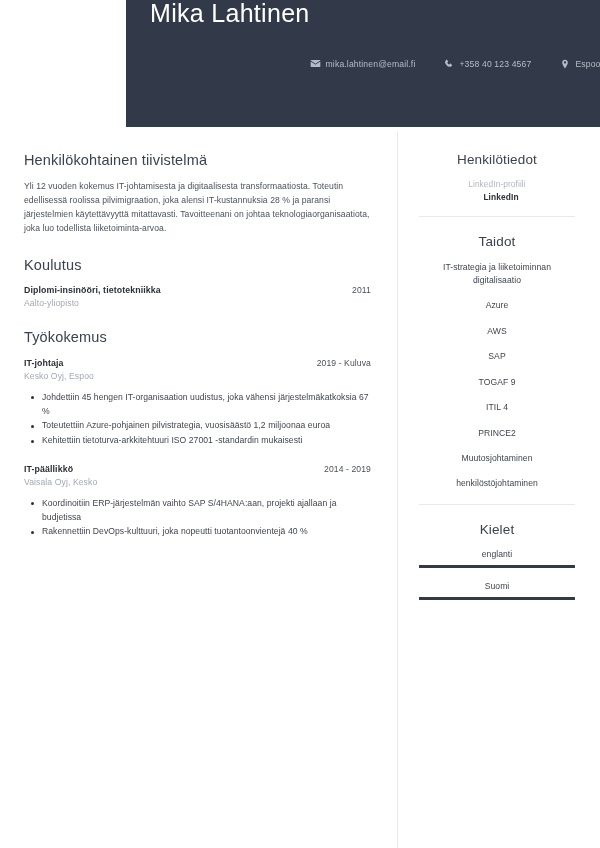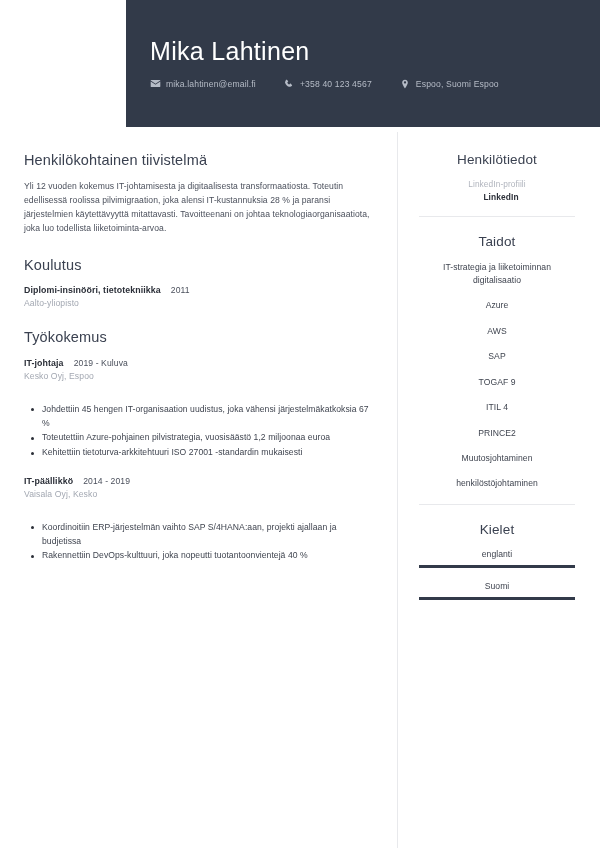--- a/index.html
+++ b/index.html
@@ -20,22 +20,22 @@
   .header {
     position: absolute;
     left: 126px;
     top: 0;
     width: 474px;
     height: 127px;
     background: #323a49;
     box-sizing: border-box;
     padding: 0 0 0 24px;
     display: flex;
-    flex-direction: column;
-    justify-content: center;
+    flex-direction: row;
+    justify-content: space-between;
   }
   .full-name {
     color: #ffffff;
     font-size: 25px;
     font-weight: 400;
     letter-spacing: 0.3px;
     line-height: 1.1;
     margin: 0 0 13px 0;
     white-space: nowrap;
   }
@@ -113,20 +113,21 @@
     line-height: 1.62;
     color: #4b505c;
     margin: 0;
     letter-spacing: 0.06px;
   }
 
   
   .entry { margin-bottom: 4px; }
   .entry-head {
     display: flex;
+    justify-content: space-between;
     align-items: baseline;
   }
   .entry-title {
     font-size: 8.8px;
     font-weight: bold;
     color: #2b2f38;
     letter-spacing: 0.1px;
   }
   .entry-date {
     font-size: 8.6px;
@@ -135,21 +136,21 @@
     padding-left: 10px;
     letter-spacing: 0.1px;
   }
   .entry-sub {
     font-size: 8.6px;
     color: #a3a8b2;
     margin-top: 3px;
     letter-spacing: 0.1px;
   }
   .bullets {
-    margin: 22px 0 0 0;
+    margin: 10px 0 0 0;
     padding: 0 0 0 18px;
     list-style: none;
   }
   .bullets li {
     position: relative;
     font-size: 8.6px;
     line-height: 1.6;
     color: #3f444f;
     margin-bottom: 1px;
     letter-spacing: 0.05px;

